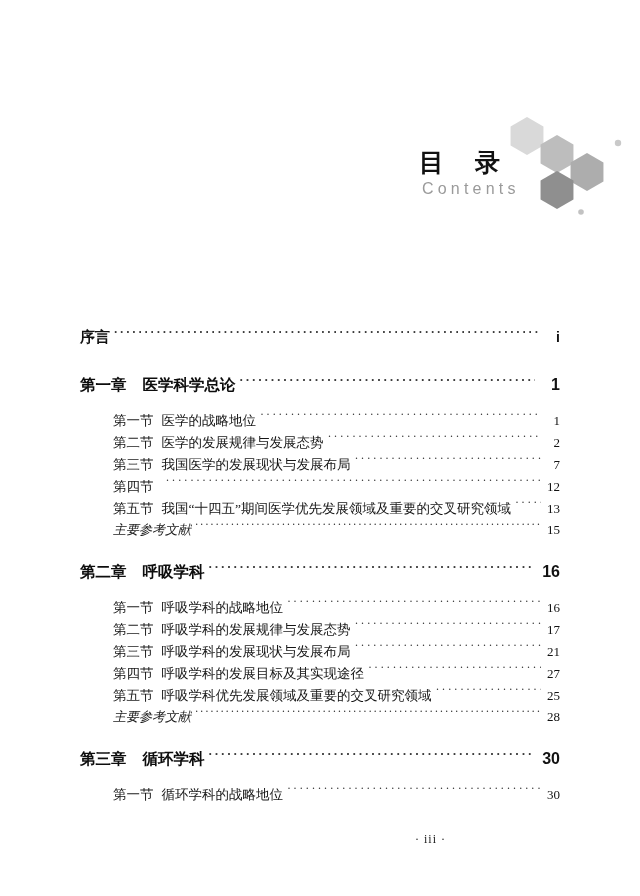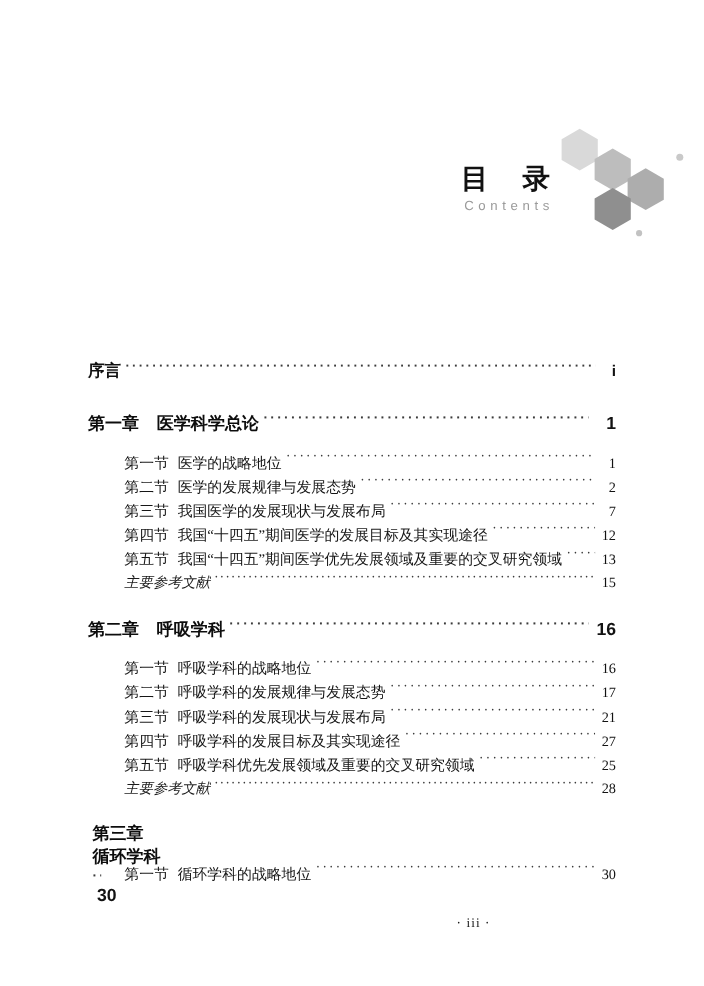--- a/index.html
+++ b/index.html
@@ -41,21 +41,21 @@
     font-weight: bold;
     letter-spacing: 12px;
     color: #111111;
     white-space: nowrap;
   }
   .toc-subtitle {
     position: absolute;
     left: 3px;
     top: 62px;
     font-family: "Liberation Sans", "DejaVu Sans", sans-serif;
-    font-size: 12px;
+    font-size: 16px;
     letter-spacing: 4.2px;
     color: #9a9a9a;
     white-space: nowrap;
   }
   .hexes {
     position: absolute;
     left: 86px;
     top: -2px;
     width: 140px;
     height: 104px;
@@ -209,21 +209,20 @@
       <span class="pnum">2</span>
     </div>
     <div class="row row-section" style="top: 455px;">
       <span class="label sec-no">第三节</span>
       <span class="label ">我国医学的发展现状与发展布局</span>
       <span class="leader"></span>
       <span class="pnum">7</span>
     </div>
     <div class="row row-section" style="top: 477px;">
       <span class="label sec-no">第四节</span>
-      <span class="label ">我国“十四五”期间医学的发展目标及其实现途径</span>
       <span class="leader"></span>
       <span class="pnum">12</span>
     </div>
     <div class="row row-section" style="top: 499px;">
       <span class="label sec-no">第五节</span>
       <span class="label ">我国“十四五”期间医学优先发展领域及重要的交叉研究领域</span>
       <span class="leader"></span>
       <span class="pnum">13</span>
     </div>
     <div class="row row-refs" style="top: 521px;">
@@ -265,21 +264,21 @@
       <span class="label sec-no">第五节</span>
       <span class="label ">呼吸学科优先发展领域及重要的交叉研究领域</span>
       <span class="leader"></span>
       <span class="pnum">25</span>
     </div>
     <div class="row row-refs" style="top: 708px;">
       <span class="label ">主要参考文献</span>
       <span class="leader"></span>
       <span class="pnum">28</span>
     </div>
-    <div class="row row-chapter" style="top: 748px; flex-direction: column;">
+    <div class="row row-chapter" style="top: 748px;">
       <span class="label chap-no">第三章</span>
       <span class="label ">循环学科</span>
       <span class="leader"></span>
       <span class="pnum">30</span>
     </div>
     <div class="row row-section" style="top: 785px;">
       <span class="label sec-no">第一节</span>
       <span class="label ">循环学科的战略地位</span>
       <span class="leader"></span>
       <span class="pnum">30</span>

